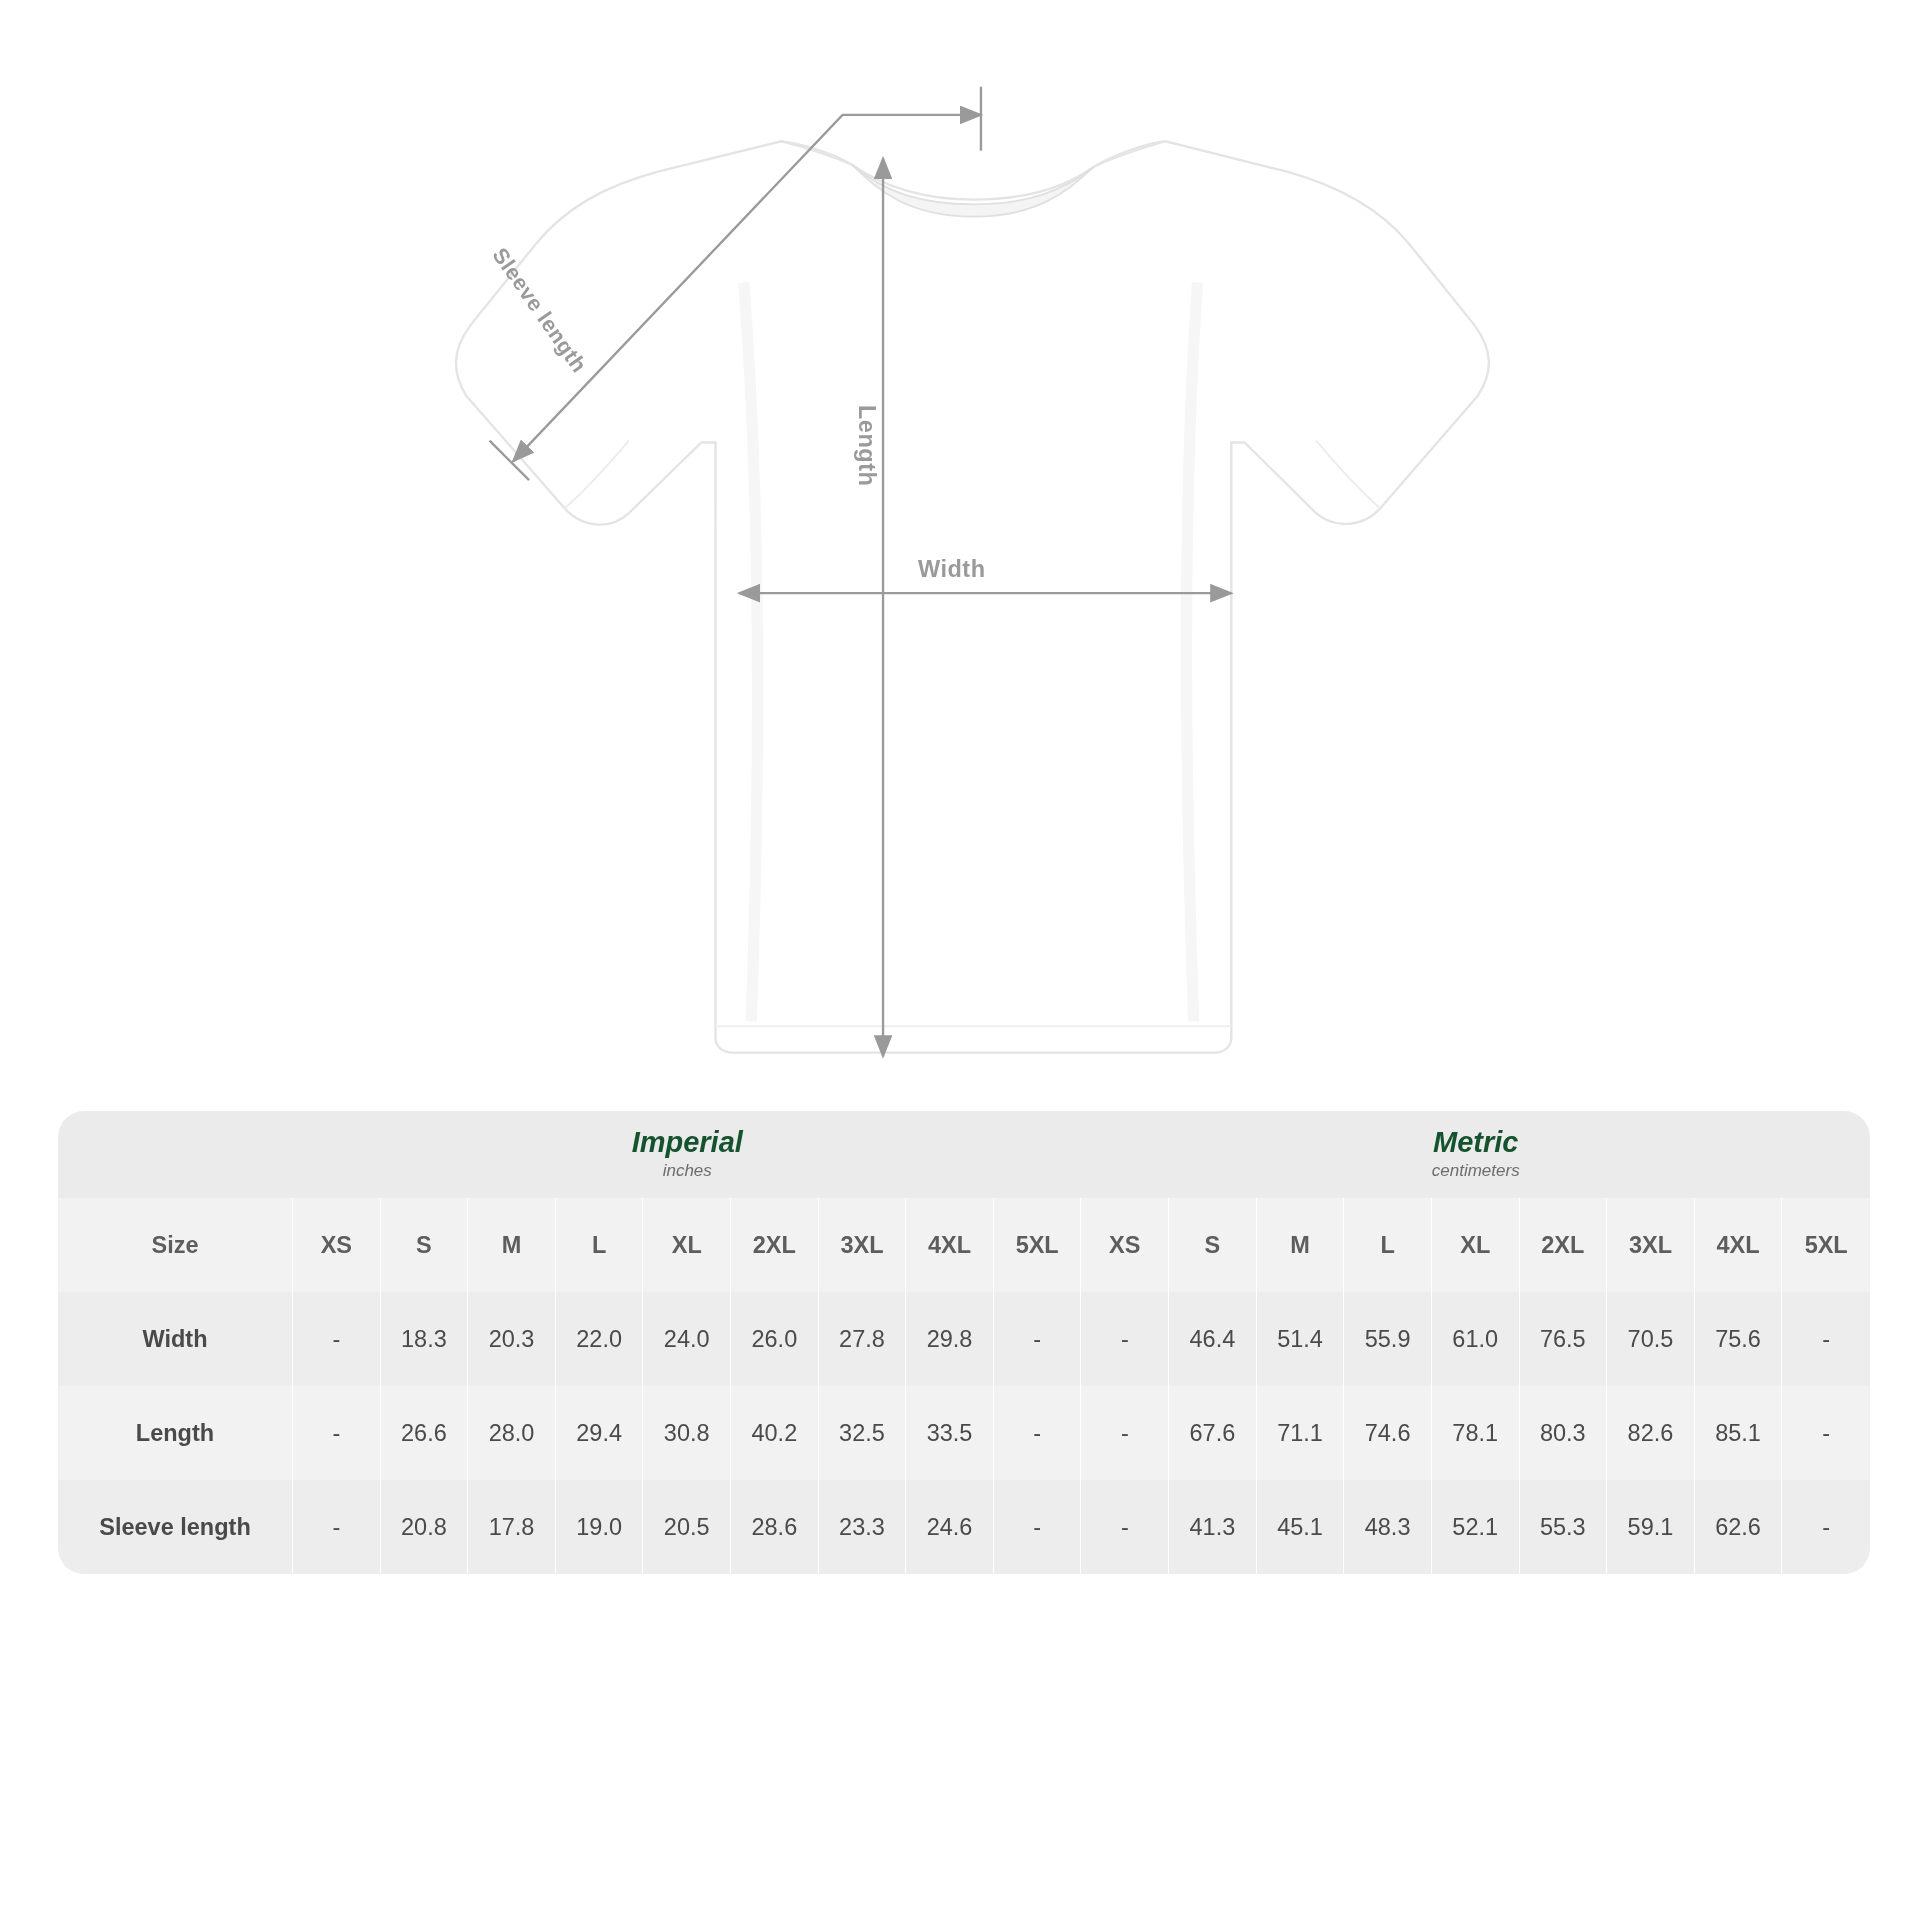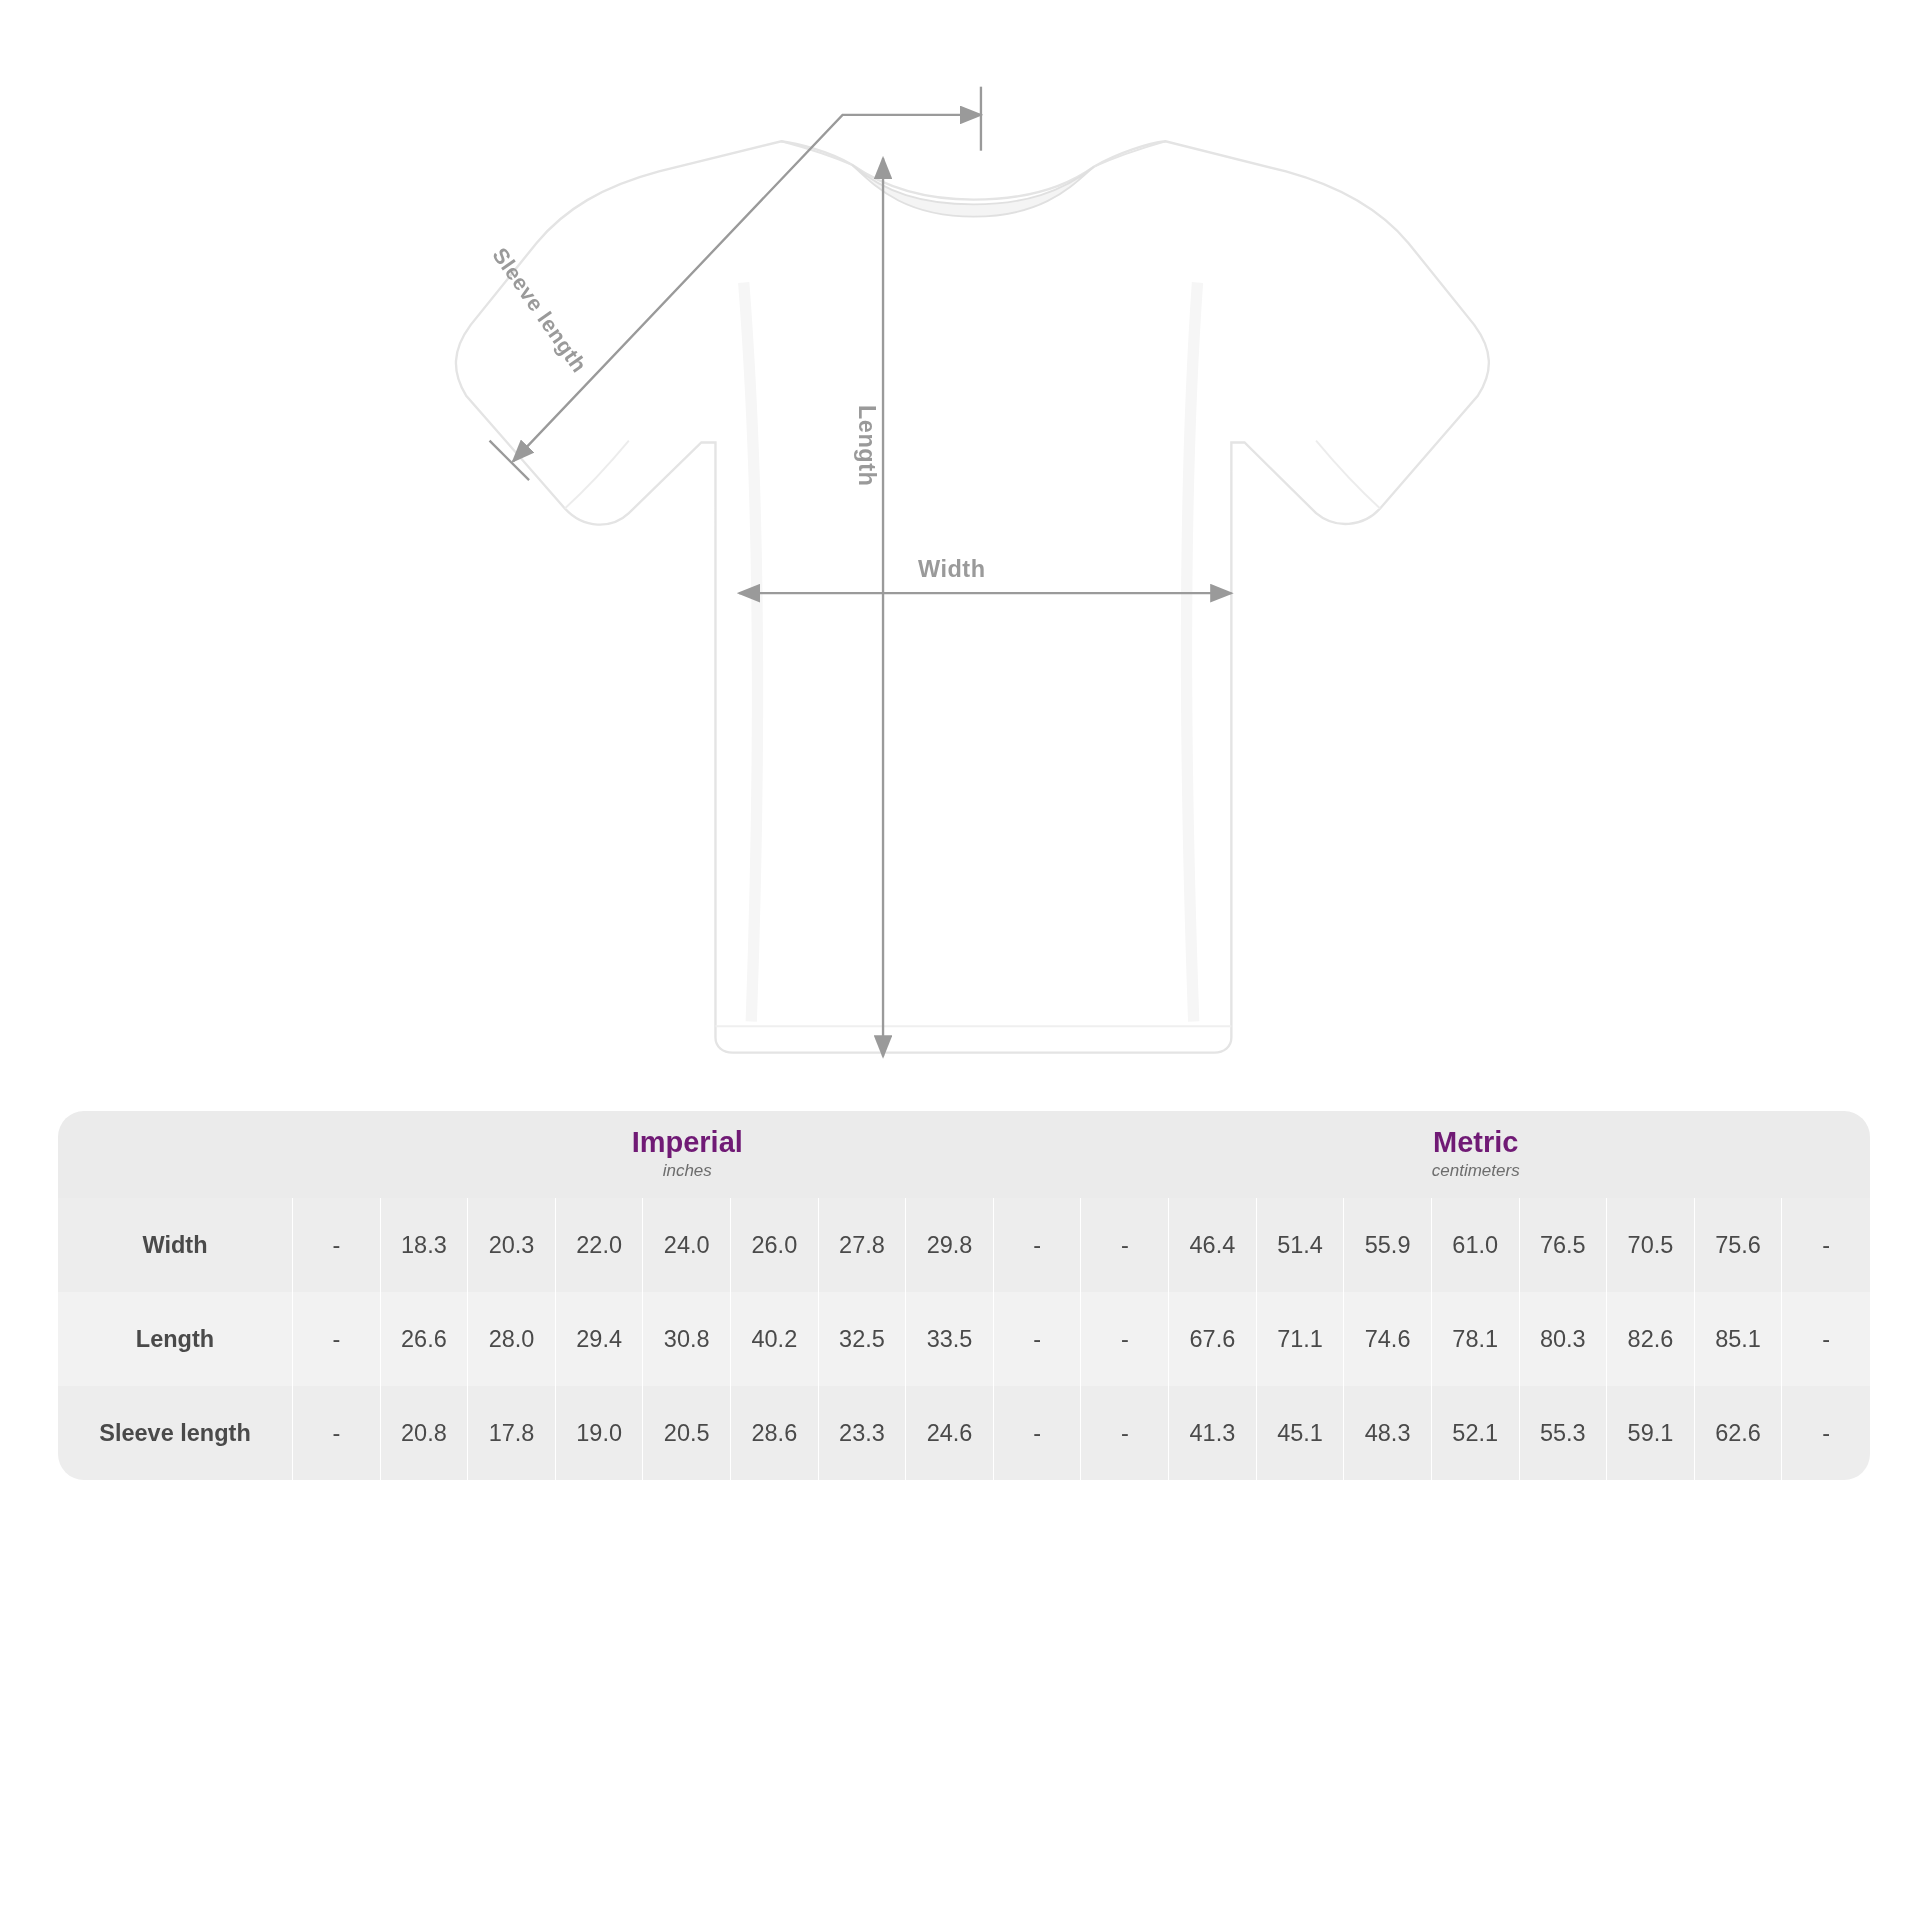--- a/index.html
+++ b/index.html
@@ -99,22 +99,23 @@
     height: 87px;
     border-right: 1.9px solid #ffffff;
   }
   .unit-head {
     background: #ebebeb;
     height: 132px;
     border-right: 0 !important;
   }
   .unit-head .unit-name {
     font-size: 29px;
-    font-weight: bold;
-    color: #701a75;
+    font-style: italic;
+    font-weight: bold;
+    color: #14532d;
     line-height: 1.15;
   }
   .unit-head .unit-sub {
     font-size: 17px;
     font-style: italic;
     color: #6d6d6d;
     line-height: 1.4;
   }
   tr.head-row td {
     background: #ebebeb;
@@ -260,20 +261,41 @@
           <td class="unit-head" colspan="9">
             <div class="unit-name">Imperial</div>
             <div class="unit-sub">inches</div>
           </td>
           <td class="unit-head" colspan="9">
             <div class="unit-name">Metric</div>
             <div class="unit-sub">centimeters</div>
           </td>
         </tr>
 
+        <tr class="size-row">
+          <td class="rowlabel">Size</td>
+          <td>XS</td>
+          <td>S</td>
+          <td>M</td>
+          <td>L</td>
+          <td>XL</td>
+          <td>2XL</td>
+          <td>3XL</td>
+          <td>4XL</td>
+          <td>5XL</td>
+          <td>XS</td>
+          <td>S</td>
+          <td>M</td>
+          <td>L</td>
+          <td>XL</td>
+          <td>2XL</td>
+          <td>3XL</td>
+          <td>4XL</td>
+          <td>5XL</td>
+        </tr>
 
         <tr class="data-row alt">
           <td class="rowlabel">Width</td>
           <td>-</td>
           <td>18.3</td>
           <td>20.3</td>
           <td>22.0</td>
           <td>24.0</td>
           <td>26.0</td>
           <td>27.8</td>

